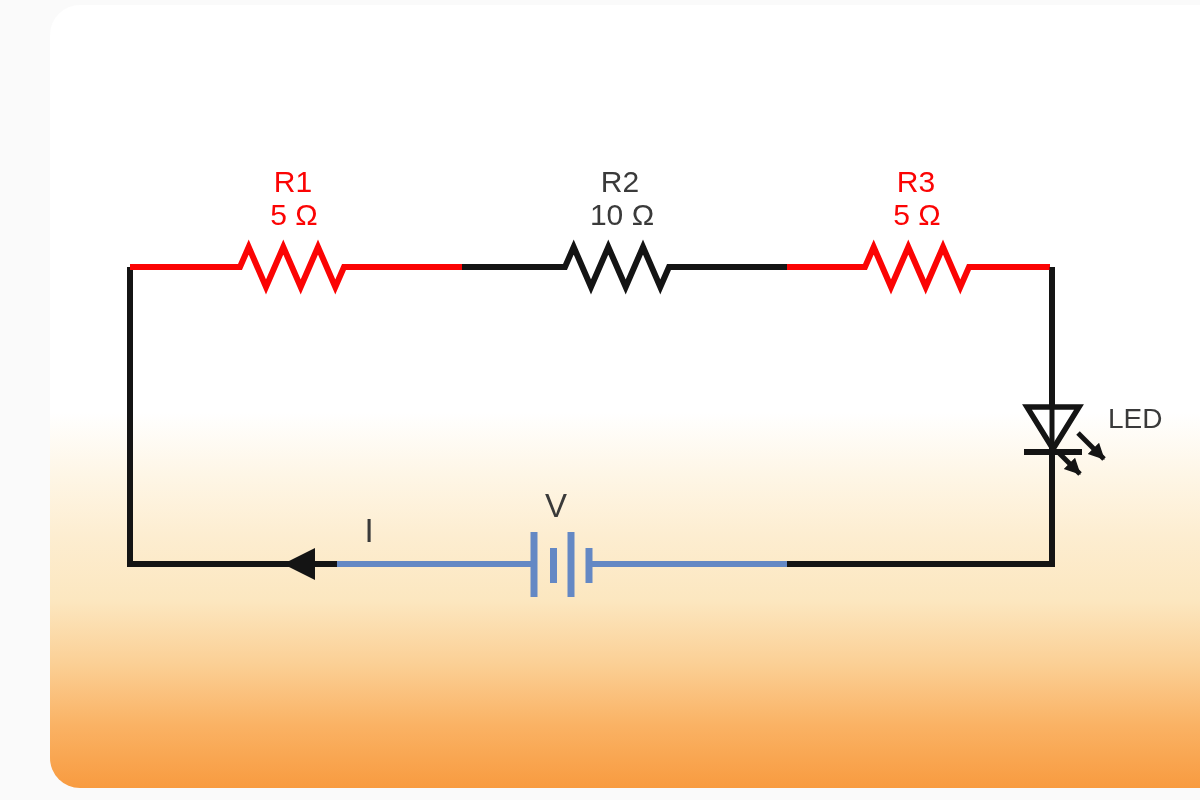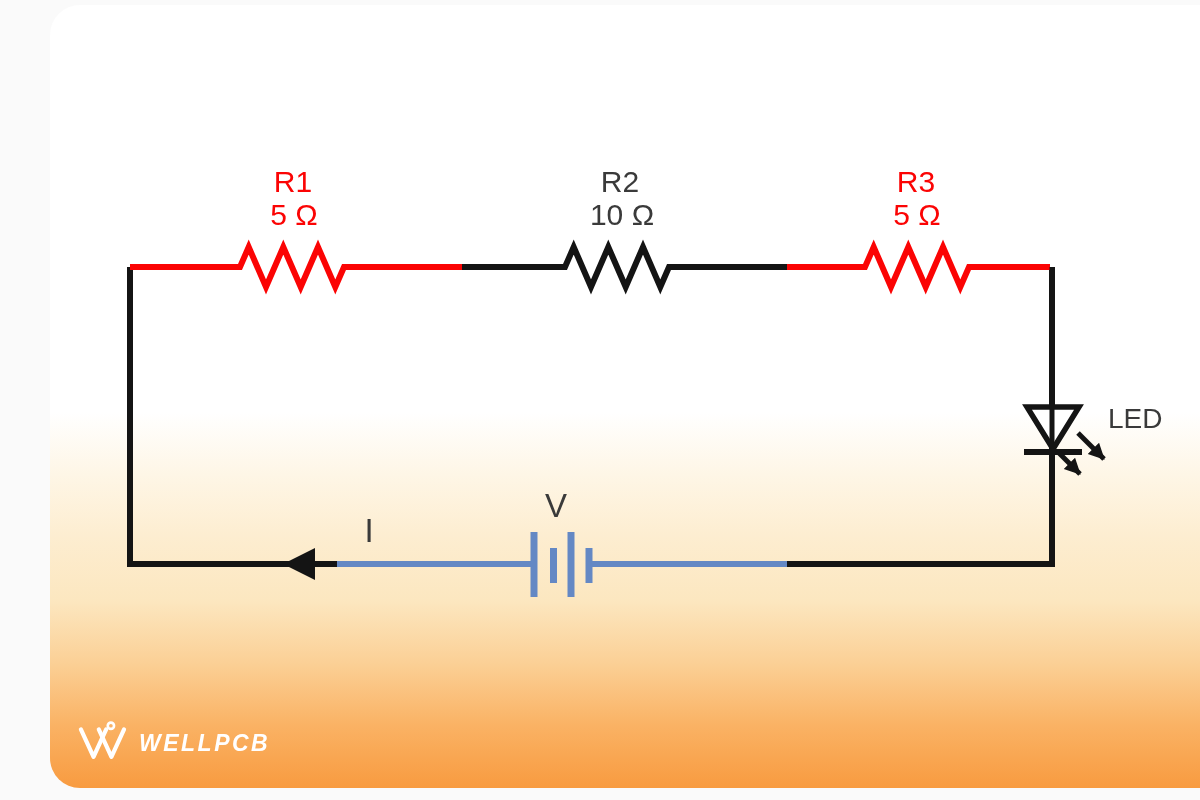--- a/index.html
+++ b/index.html
@@ -111,23 +111,15 @@
         <line x1="547" y1="548" x2="547" y2="583" stroke-width="7"></line>
         <text class="lbl sz33" x="514" y="517" text-anchor="middle" stroke="none">V</text>
       </g>
 
       <g>
         <polygon points="241,564 273,548 273,580" fill="#141414"></polygon>
         <text class="lbl sz33" x="327" y="542" text-anchor="middle">I</text>
       </g>
     </svg>
 
-    <div class="brand">
-      <svg width="52" height="40" viewBox="0 0 48 38" xmlns="http://www.w3.org/2000/svg">
-        <path d="M3,8 L15,34 L27,8" fill="none" stroke="#ffffff" stroke-width="4" stroke-linecap="round" stroke-linejoin="round"></path>
-        <path d="M20,8 L32,34 L44,8" fill="none" stroke="#ffffff" stroke-width="4" stroke-linecap="round" stroke-linejoin="round"></path>
-        <circle cx="31.5" cy="4.5" r="3" fill="none" stroke="#ffffff" stroke-width="2.5"></circle>
-      </svg>
-      <span class="brand-text">WELLPCB</span>
-    </div>
 
   </div>
 </div>
 
 </body></html>

